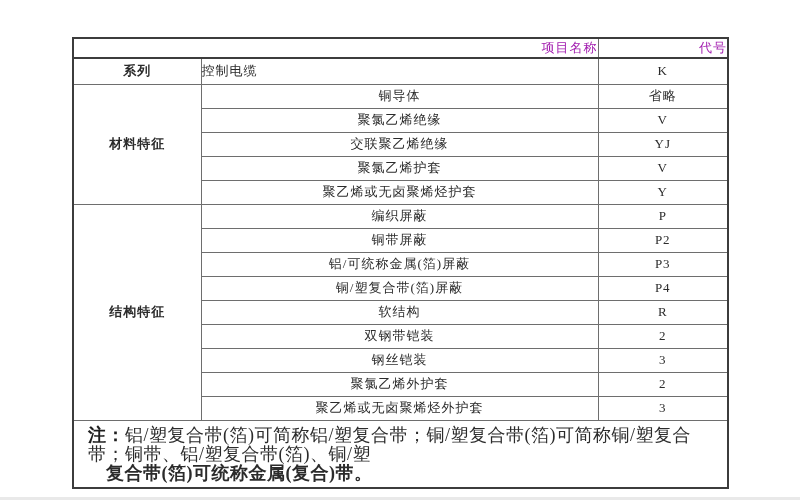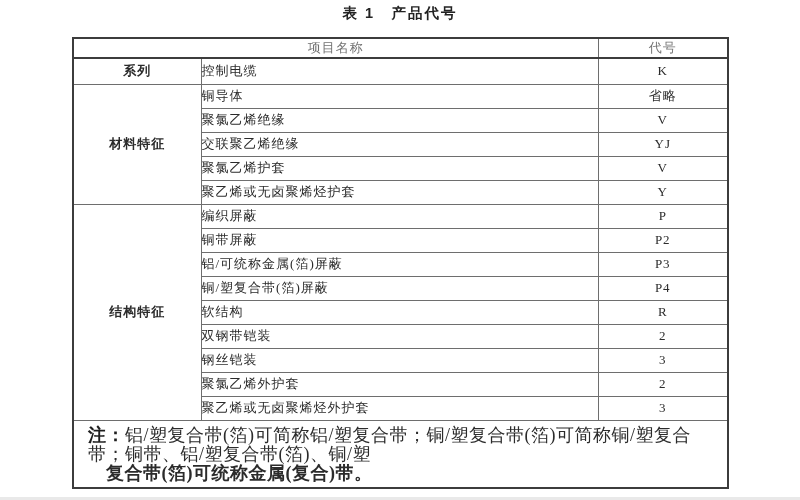--- a/index.html
+++ b/index.html
@@ -43,36 +43,36 @@
   .product-table col.c-code  { width: 130px; }
 
   .product-table th, .product-table td {
     border: 1px solid var(--border-inner);
     vertical-align: middle;
     letter-spacing: 1px;
     font-weight: normal;
   }
   .product-table thead th {
     height: 19px;
-    text-align: center;
+    text-align: right;
     border-bottom: 2px solid var(--border-outer);
-    color: #737373;
+    color: #a21caf;
   }
   .product-table td.group {
     text-align: center;
     font-weight: bold;
   }
   .product-table td.item {
     text-align: left;
   }
   .product-table td.code {
     text-align: center;
   }
   .product-table tr.series-row td { height: 26px; }
-  .product-table tr.data-row td { height: 24px; }
+  .product-table tr.data-row td { height: 24px; text-align: center; }
 
   .product-table td.note-cell {
     height: 46px;
     padding: 5px 14px 4px 14px;
     font-size: 18px;
     letter-spacing: 0.5px;
     line-height: 19px;
     vertical-align: top;
   }
   .note-label {
@@ -87,21 +87,20 @@
     left: 0; bottom: 0;
     width: 800px; height: 3px;
     background: #e9e9e9;
   }
 </style>
 </head>
 <body>
 
 <div class="page">
 
-  <div class="doc-title">表 1　产品代号</div>
 
   <table class="product-table">
     <colgroup>
       <col class="c-group">
         <col class="c-item">
         <col class="c-code">
     </colgroup>
     <thead>
       <tr>
         <th colspan="2">项目名称</th>

